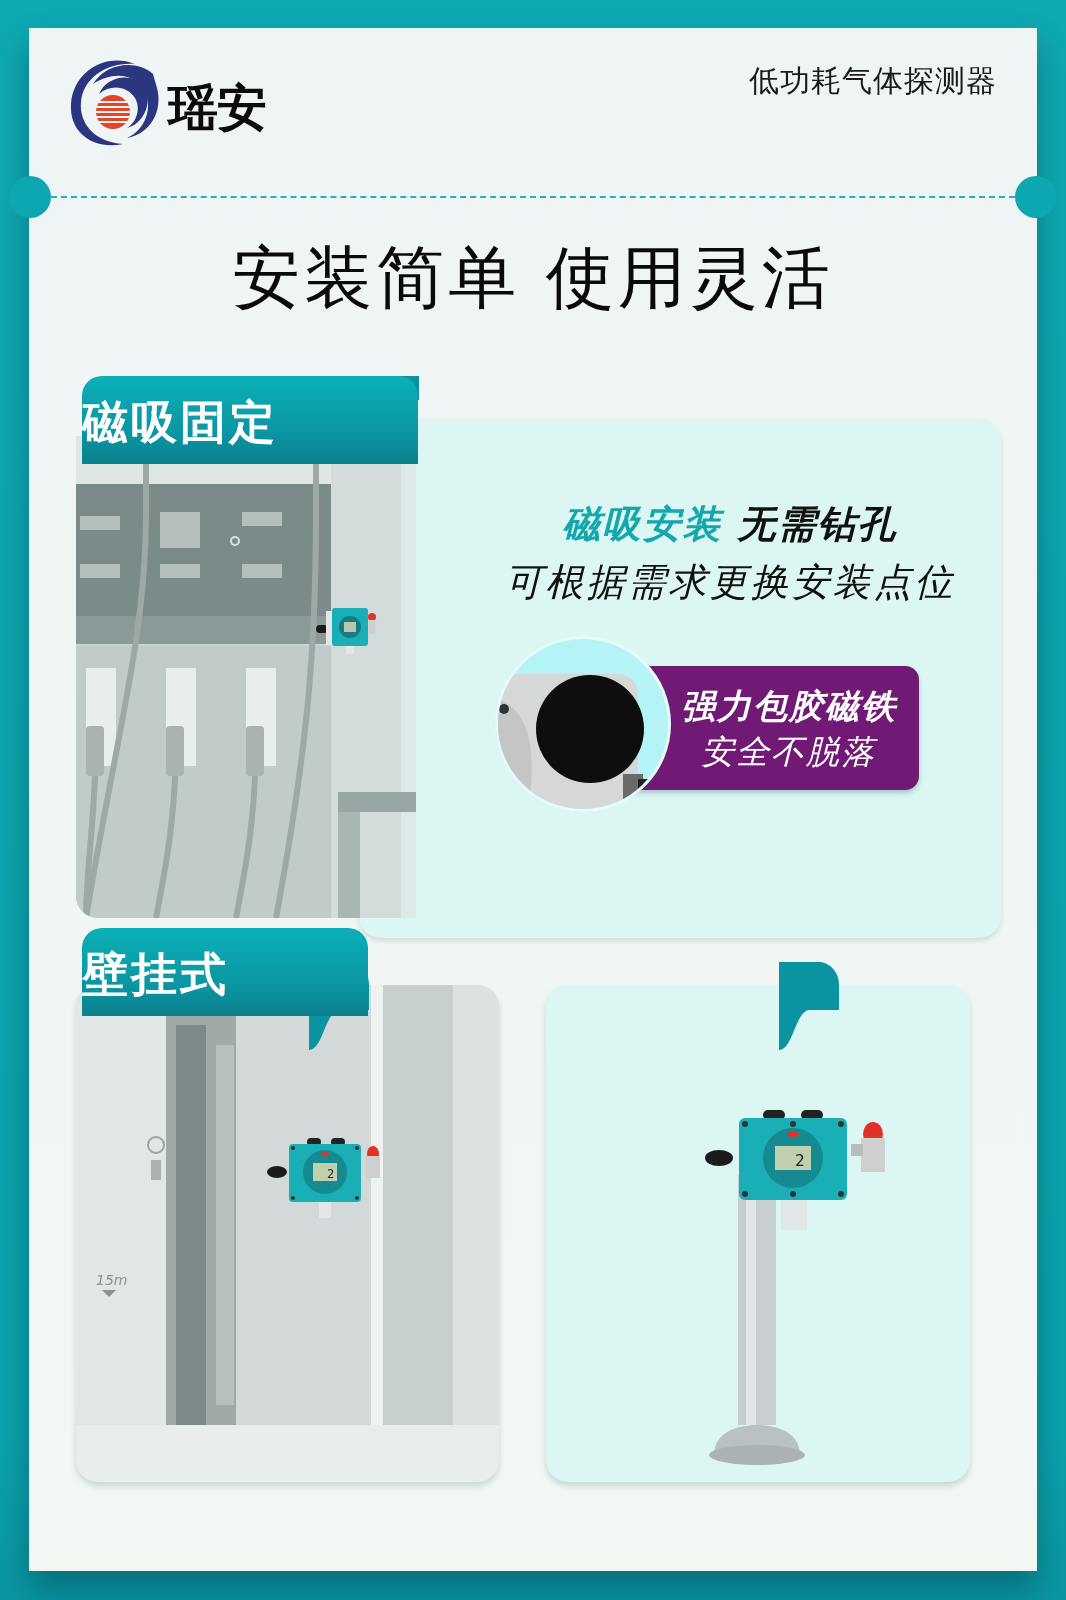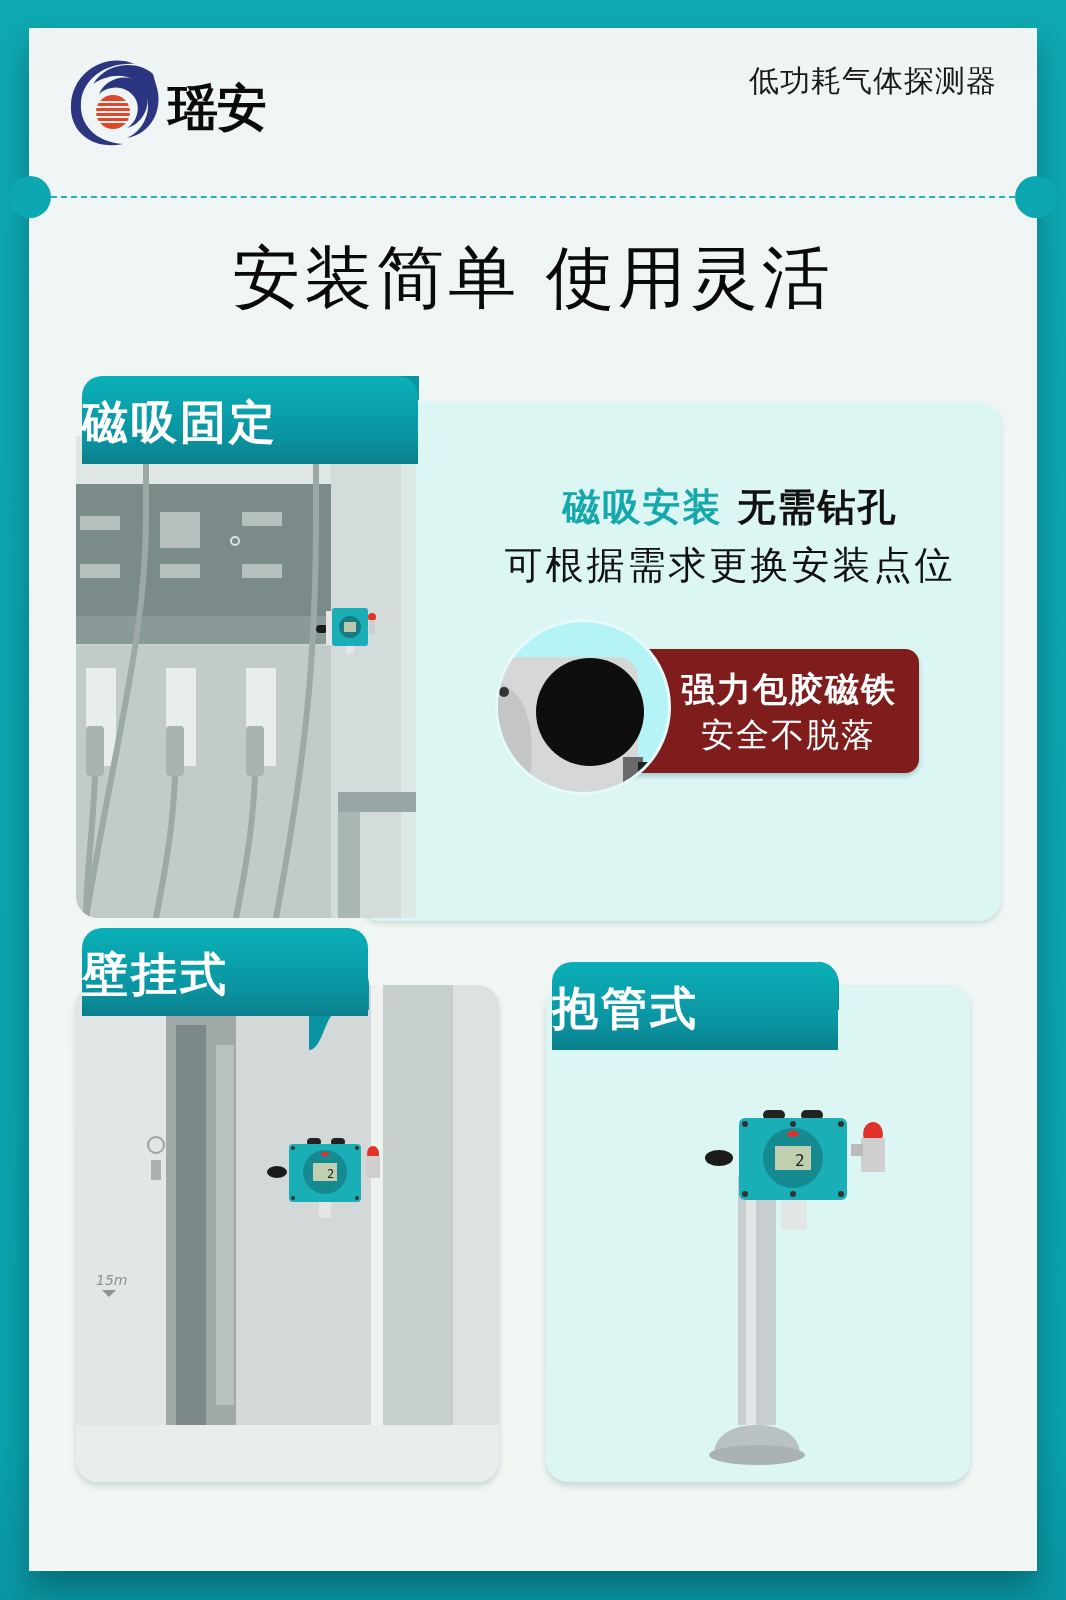--- a/index.html
+++ b/index.html
@@ -63,21 +63,21 @@
   .feature-line1 .hl { color:#14a8ad; }
   .feature-line1 .dk { color:#111; }
   .feature-line2 { position:absolute; left:0; right:0; top:138px; text-align:center; font-size:38px; color:#111; letter-spacing:3px; }
 
   .magnet-circle {
     position:absolute; width:170px; height:170px; border-radius:50%;
     background:#b4f4f6; overflow:hidden; z-index:3;
     box-shadow: 0 0 0 3px #e6fafa;
   }
   .magnet-banner {
-    position:absolute; background:#7f1d1d; border-radius:14px; z-index:2;
+    position:absolute; background:#701a75; border-radius:14px; z-index:2;
     box-shadow: 0 3px 5px rgba(0,70,80,0.25);
   }
   .magnet-banner .t1 { position:absolute; left:72px; top:18px; font-size:34px; font-weight:900; color:#fff; letter-spacing:2px; }
   .magnet-banner .t2 { position:absolute; left:72px; top:64px; font-size:33px; color:#fff; letter-spacing:2px;margin-left:20px; }
 
   .device { position:absolute; }
 </style>
 </head>
 <body>
 
@@ -104,21 +104,21 @@
   </div>
 
   <div class="model">
     <div class="name">低功耗气体探测器</div>
   </div>
 
   <div class="headline">安装简单 使用灵活</div>
 
   <div class="tab" style="left:53px; top:348px; width:336px;">磁吸固定</div>
 
-  <div class="info-panel" style="left:330px; top:374px; width:642px; height:519px;">
+  <div class="info-panel" style="left:330px; top:391px; width:642px; height:519px;font-style:italic;">
     <div class="feature-line1" style="left:100px;">
       <span class="hl">磁吸安装</span>
       <span class="dk">无需钻孔</span>
     </div>
     <div class="feature-line2" style="left:100px;">可根据需求更换安装点位</div>
 
     <div class="magnet-banner" style="left:250px; top:247px; width:310px; height:124px;">
       <div class="t1">强力包胶磁铁</div>
       <div class="t2">安全不脱落</div>
     </div>
@@ -217,21 +217,20 @@
     <ellipse cx="58" cy="16" rx="4" ry="2" fill="#e23228"></ellipse>
     <circle cx="26" cy="10" r="2" fill="#333"></circle>
       <circle cx="90" cy="10" r="2" fill="#333"></circle>
     <circle cx="26" cy="60" r="2" fill="#333"></circle>
       <circle cx="90" cy="60" r="2" fill="#333"></circle>
     <ellipse cx="106" cy="16" rx="6" ry="8" fill="#e23228"></ellipse>
     <rect x="99" y="18" width="14" height="22" fill="#cfcfcf"></rect>
     <rect x="52" y="64" width="12" height="16" fill="#e6e6e6"></rect>
   </svg>
 
-  <div class="tab" style="left:523px; top:934px; width:286px;">抱管式</div>
   <svg class="tab-curve" style="left:750px; top:934px;" width="60" height="90" viewBox="0 0 60 90">
     <path d="M0 88 C14 88 16 50 30 48 L60 48 L60 22 C60 10 50 0 40 0 L0 0 Z" fill="#0a93a0"></path>
   </svg>
   <div class="card" style="left:517px; top:957px; width:424px; height:497px; background:#dbf6f3;">
     <svg width="424" height="497" viewBox="0 0 424 497">
       <rect x="192" y="190" width="38" height="250" fill="#c7ced0"></rect>
       <rect x="200" y="190" width="10" height="250" fill="#e1e6e7"></rect>
       <path d="M168 470 C168 448 190 440 211 440 C232 440 254 448 254 470 Z" fill="#b9c1c3"></path>
       <ellipse cx="211" cy="470" rx="48" ry="10" fill="#aab2b4"></ellipse>
     </svg>

